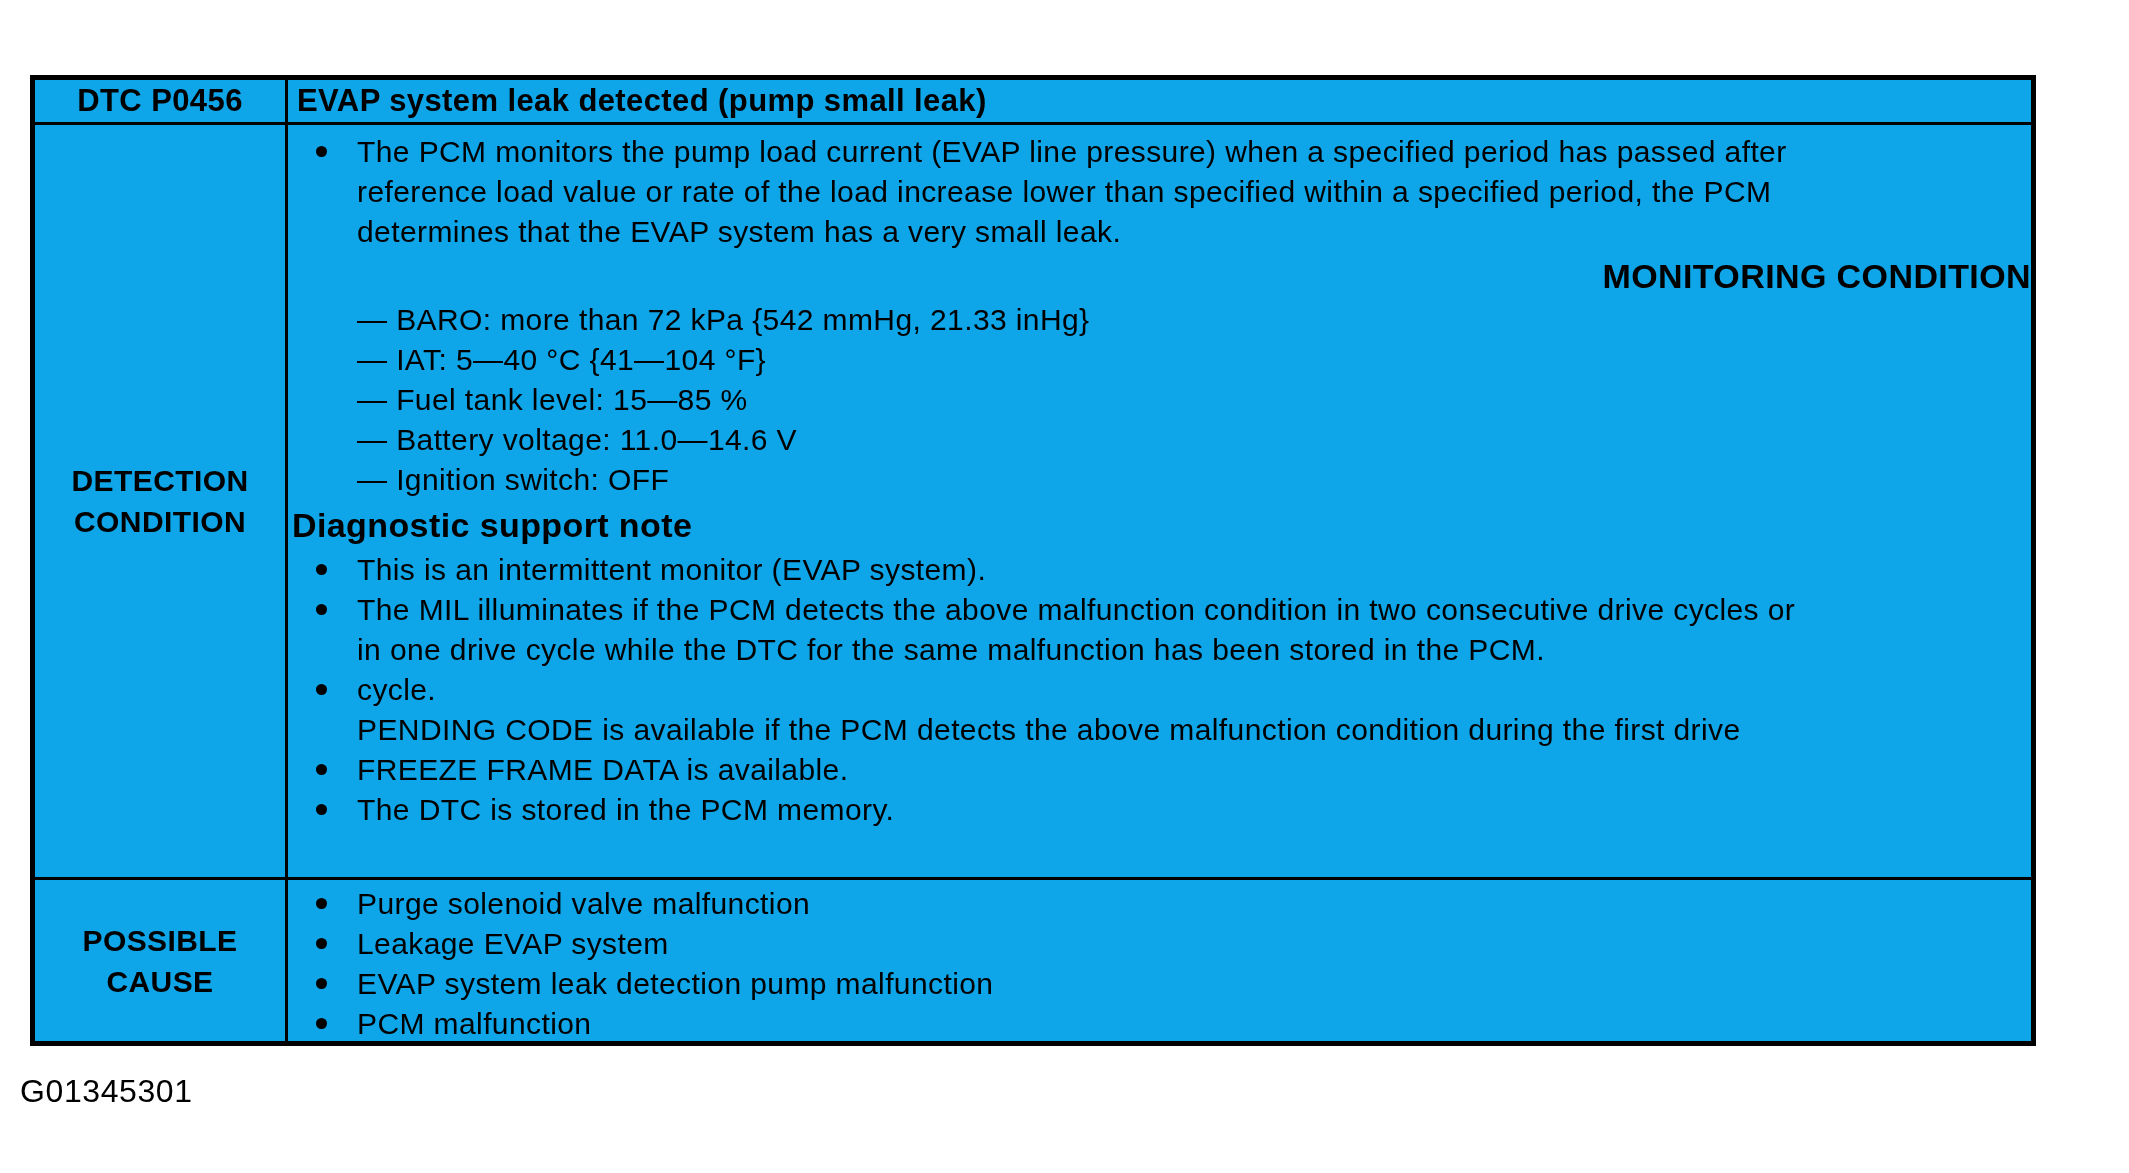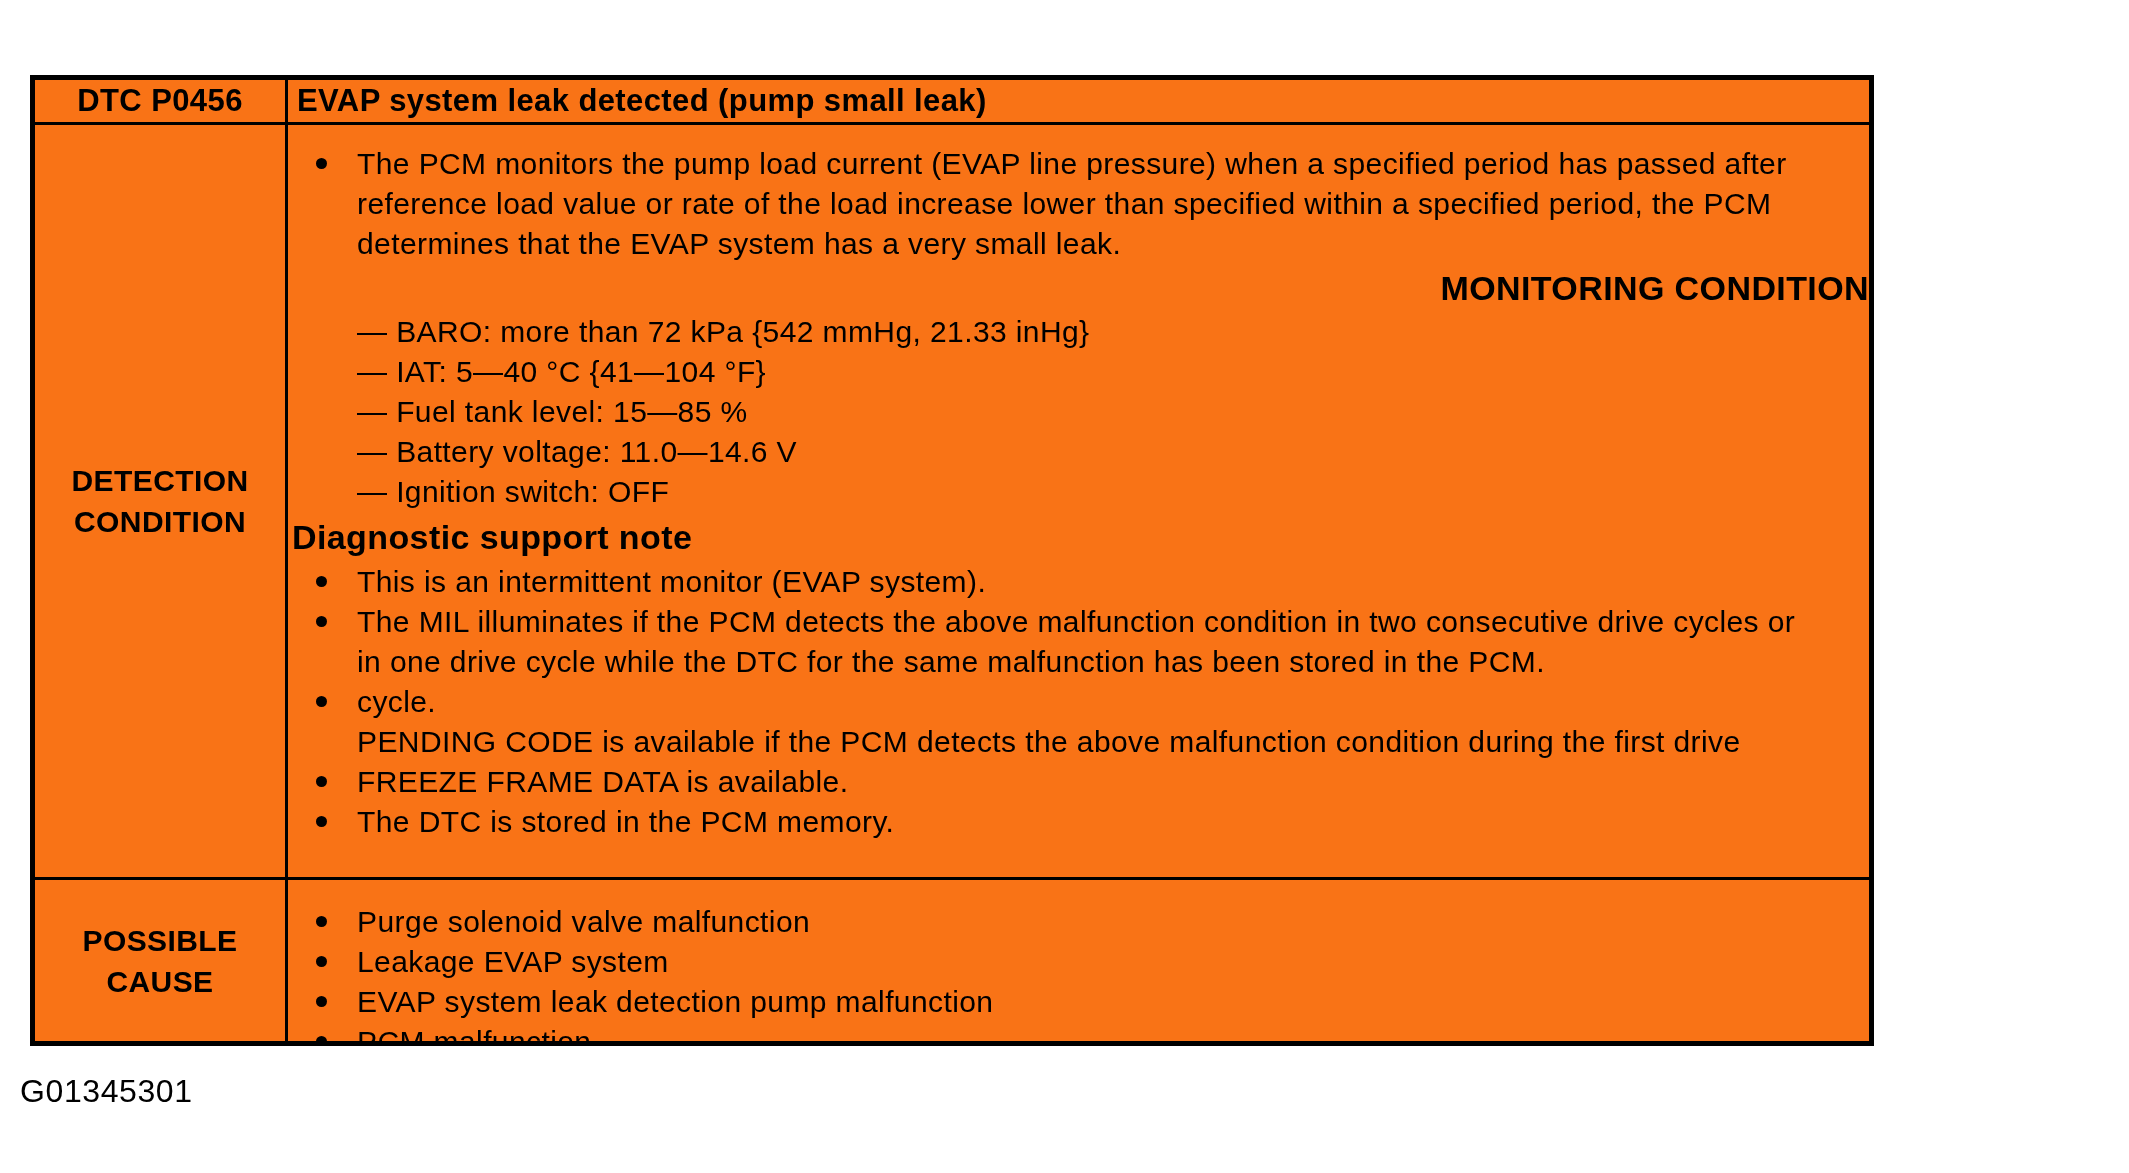--- a/index.html
+++ b/index.html
@@ -15,24 +15,24 @@
     color: #000000;
     font-family: "Liberation Sans", sans-serif;
     letter-spacing: 0.4px;
   }
 
   
   .dtc-table {
     position: absolute;
     left: 30px;
     top: 75px;
-    width: 1844px;
+    width: 2006px;
     border: 5px solid #000;
     box-sizing: border-box;
-    background: #f97316;
+    background: #0ea5e9;
   }
   .t-row {
     display: flex;
     box-sizing: border-box;
   }
   .t-row + .t-row {
     border-top: 3px solid #000;
   }
   .label-cell {
     width: 253px;
@@ -74,23 +74,22 @@
   .row-label {
     font-size: 30px;
     font-weight: bold;
     line-height: 41px;
   }
 
   .body-content {
     font-size: 30px;
     line-height: 40px;
     padding-top: 7px;
-    margin-top: 12px;
-  }
-  .cause-content { padding-top: 10px; }
+  }
+  .cause-content { padding-top: 4px; }
 
   .line { white-space: nowrap; }
 
   .bullet-item {
     position: relative;
     padding-left: 69px;
   }
   .bullet-item::before {
     content: "";
     position: absolute;

